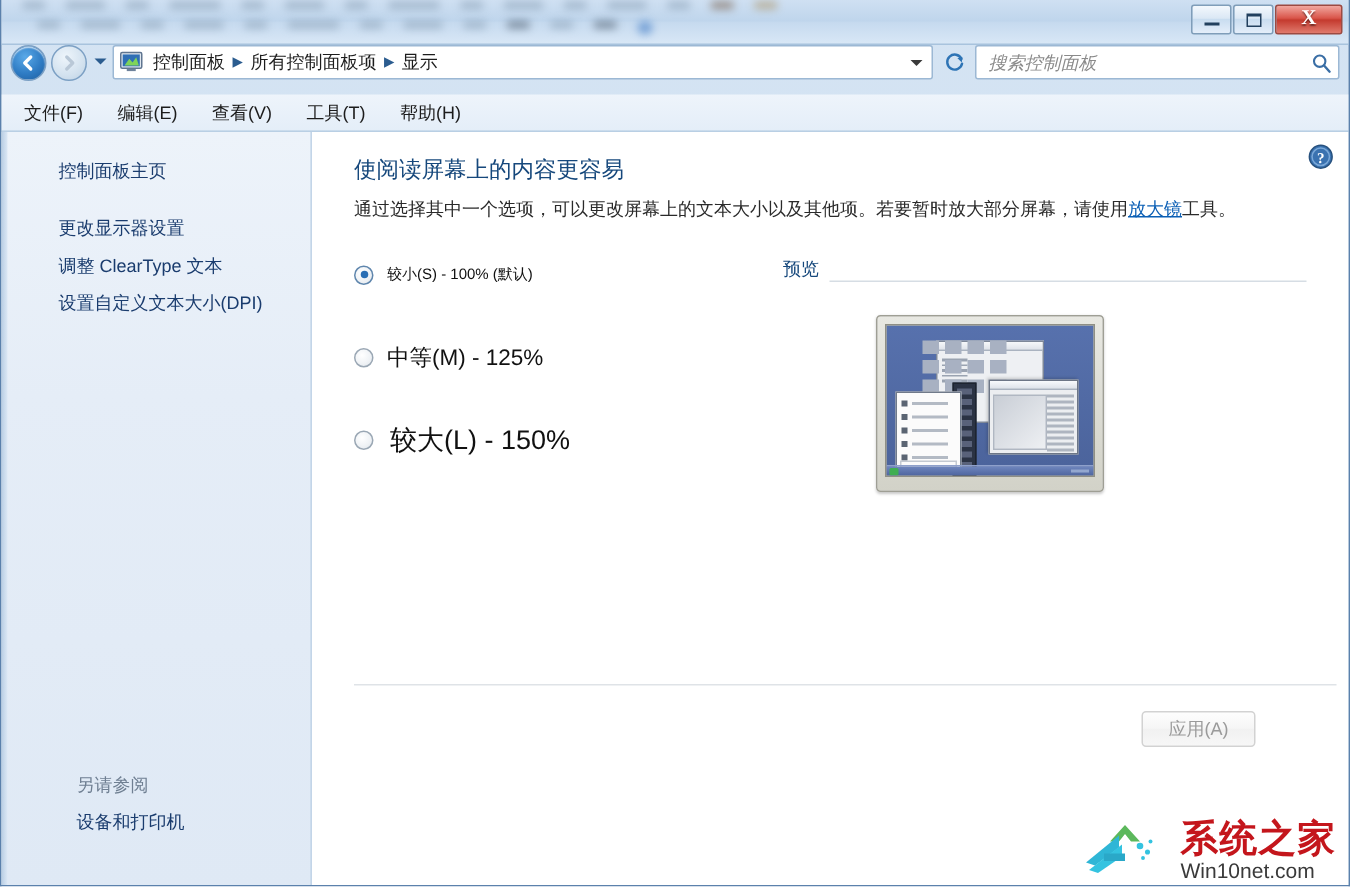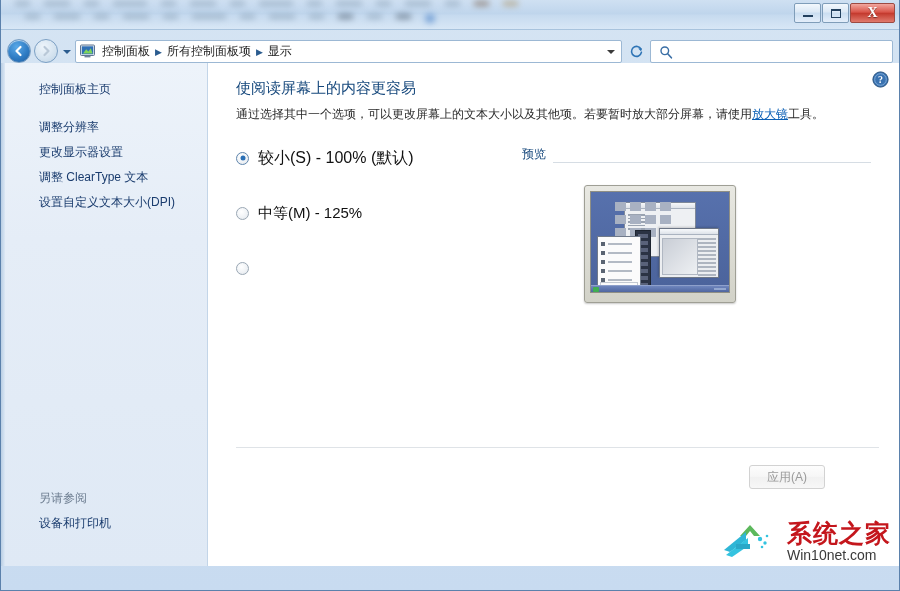--- a/index.html
+++ b/index.html
@@ -85,21 +85,21 @@
     line-height: 18px; text-align: center;
     text-shadow: 0 1px 1px rgba(0,0,0,.45);
     font-family: "Liberation Serif", serif;
   }
 
   
   #addressrow {
     position: relative;
     height: 33px;
     display: flex;
-    align-items: flex-end;
+    align-items: flex-start;
     padding: 0 6px;
     gap: 3px;
   }
   .navbtn {
     width: 24px; height: 24px;
     border-radius: 50%;
     border: 1px solid #7ca0c4;
     display: flex; align-items: center; justify-content: center;
     cursor: pointer;
     flex: none;
@@ -249,21 +249,21 @@
     transform: translateY(-50%);
     width: 16px; height: 16px;
   }
   .side-head {
     padding: 4px 6px 4px 38px;
     color: #6f7f92;
     font-size: 12px;
   }
   #side-bottom {
     position: absolute;
-    left: 0; right: 0;
+    left: 12px; right: 0;
     bottom: 30px;
   }
 
   
   #content {
     flex: 1;
     background: #ffffff;
     position: relative;
     padding: 14px 0 0 0;
     overflow: hidden;
@@ -304,21 +304,21 @@
     width: 270px;
     flex: none;
     padding-top: 2px;
   }
   .radio-opt {
     display: flex;
     align-items: center;
     cursor: pointer;
     color: #111;
   }
-  .radio-opt.s1 { font-size: 16px; height: 20px; text-align: center; }
+  .radio-opt.s1 { font-size: 10px; height: 20px; text-align: center; }
   .radio-opt.s2 { font-size: 15px; height: 20px; margin-top: 35px; }
   .radio-opt.s3 { font-size: 18px; height: 22px; margin-top: 34px; }
   .rdot {
     width: 13px; height: 13px;
     border-radius: 50%;
     border: 1px solid #9aa7b4;
     background: radial-gradient(circle at 40% 35%, #ffffff 0%, #f0f3f6 55%, #dfe4ea 100%);
     flex: none;
     margin-right: 9px;
     position: relative;
@@ -466,23 +466,22 @@
     border-radius: 1px;
   }
   .taskbar .tray {
     position: absolute; right: 3px; top: 2px;
     width: 12px; height: 2px; background: #93a7cf;
   }
 
   
   #applyrow {
     position: absolute;
-    left: 28px; right: 20px;
+    left: 28px; right: 8px;
     top: 368px;
-    margin-top: 16px;
   }
   #applyrule {
     height: 1px;
     background: #dfe3e7;
     margin-bottom: 17px;
   }
   #applybtn {
     float: right;
     margin-right: 54px;
     width: 76px; height: 24px;
@@ -608,38 +607,43 @@
     </div>
 
     <div id="refreshbtn">
       <svg width="15" height="15" viewBox="0 0 15 15">
         <path d="M12 5.2 A5 5 0 1 0 12.4 8.4" fill="none" stroke="#2e74b5" stroke-width="1.6" stroke-linecap="round"></path>
         <path d="M9.2 4.6 L12.6 4.2 L12.2 7.6 Z" fill="#2e74b5"></path>
       </svg>
     </div>
 
     <div id="searchbox">
+      <input id="searchinput" type="text" placeholder="搜索控制面板" style="">
       <svg width="14" height="14" viewBox="0 0 14 14">
         <circle cx="5.8" cy="5.8" r="3.8" fill="none" stroke="#3a6ea5" stroke-width="1.4"></circle>
         <path d="M8.7 8.7 L12.4 12.8" stroke="#3a6ea5" stroke-width="1.6" stroke-linecap="round"></path>
       </svg>
     </div>
   </div>
 
+  <div id="menubar">
+    <span class="menu-item">文件(F)</span>
+    <span class="menu-item">编辑(E)</span>
+    <span class="menu-item">查看(V)</span>
+    <span class="menu-item">工具(T)</span>
+    <span class="menu-item">帮助(H)</span>
+  </div>
 
   <div id="bodysplit">
 
     <div id="sidebar">
       <div class="side-link first">
         <span>控制面板主页</span>
       </div>
 
-      <div class="side-link">
-        <span>调整分辨率</span>
-      </div>
 
 
       <div class="side-link">
         <span>更改显示器设置</span>
       </div>
 
       <div class="side-link">
         <span>调整 ClearType 文本</span>
       </div>
 
@@ -678,20 +682,21 @@
           <div class="radio-opt s1">
             <span class="rdot on"></span>
             <span>较小(S) - 100% (默认)</span>
           </div>
           <div class="radio-opt s2">
             <span class="rdot"></span>
             <span>中等(M) - 125%</span>
           </div>
           <div class="radio-opt s3">
             <span class="rdot"></span>
+            <span>较大(L) - 150%</span>
           </div>
         </div>
 
         <div id="previewcol">
           <div class="group-head">
             <span>预览</span>
             <span class="rule"></span>
           </div>
 
           <div id="monitor">

